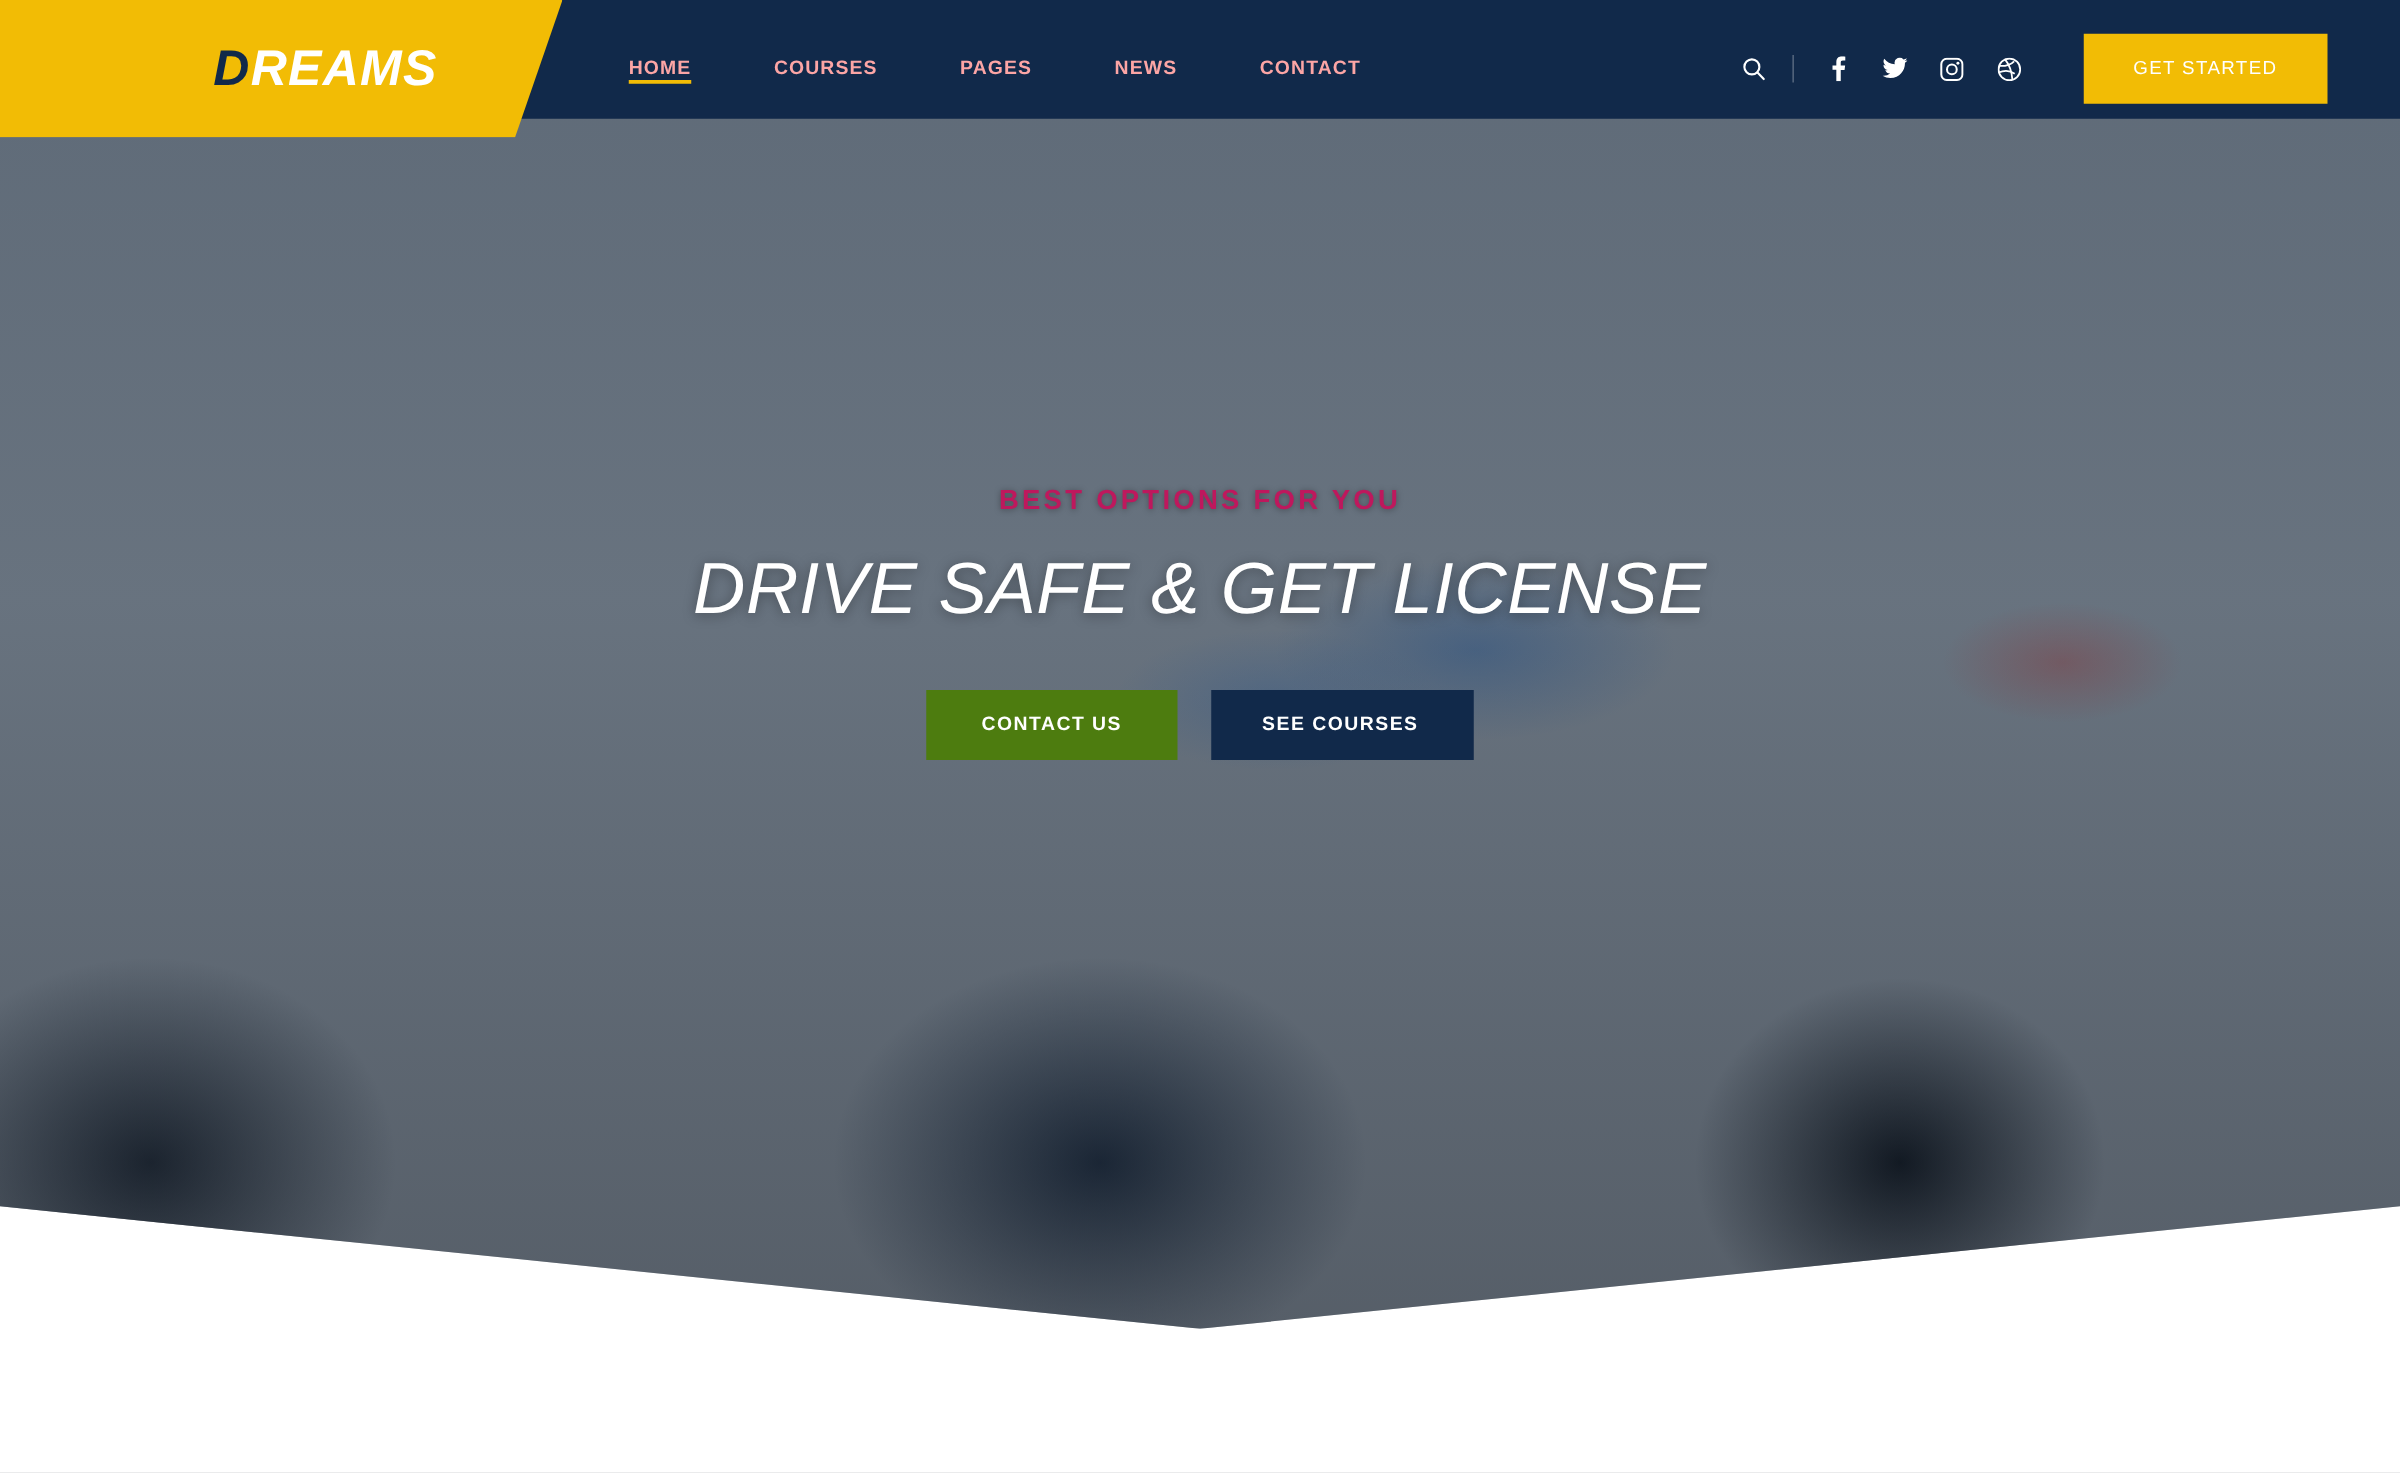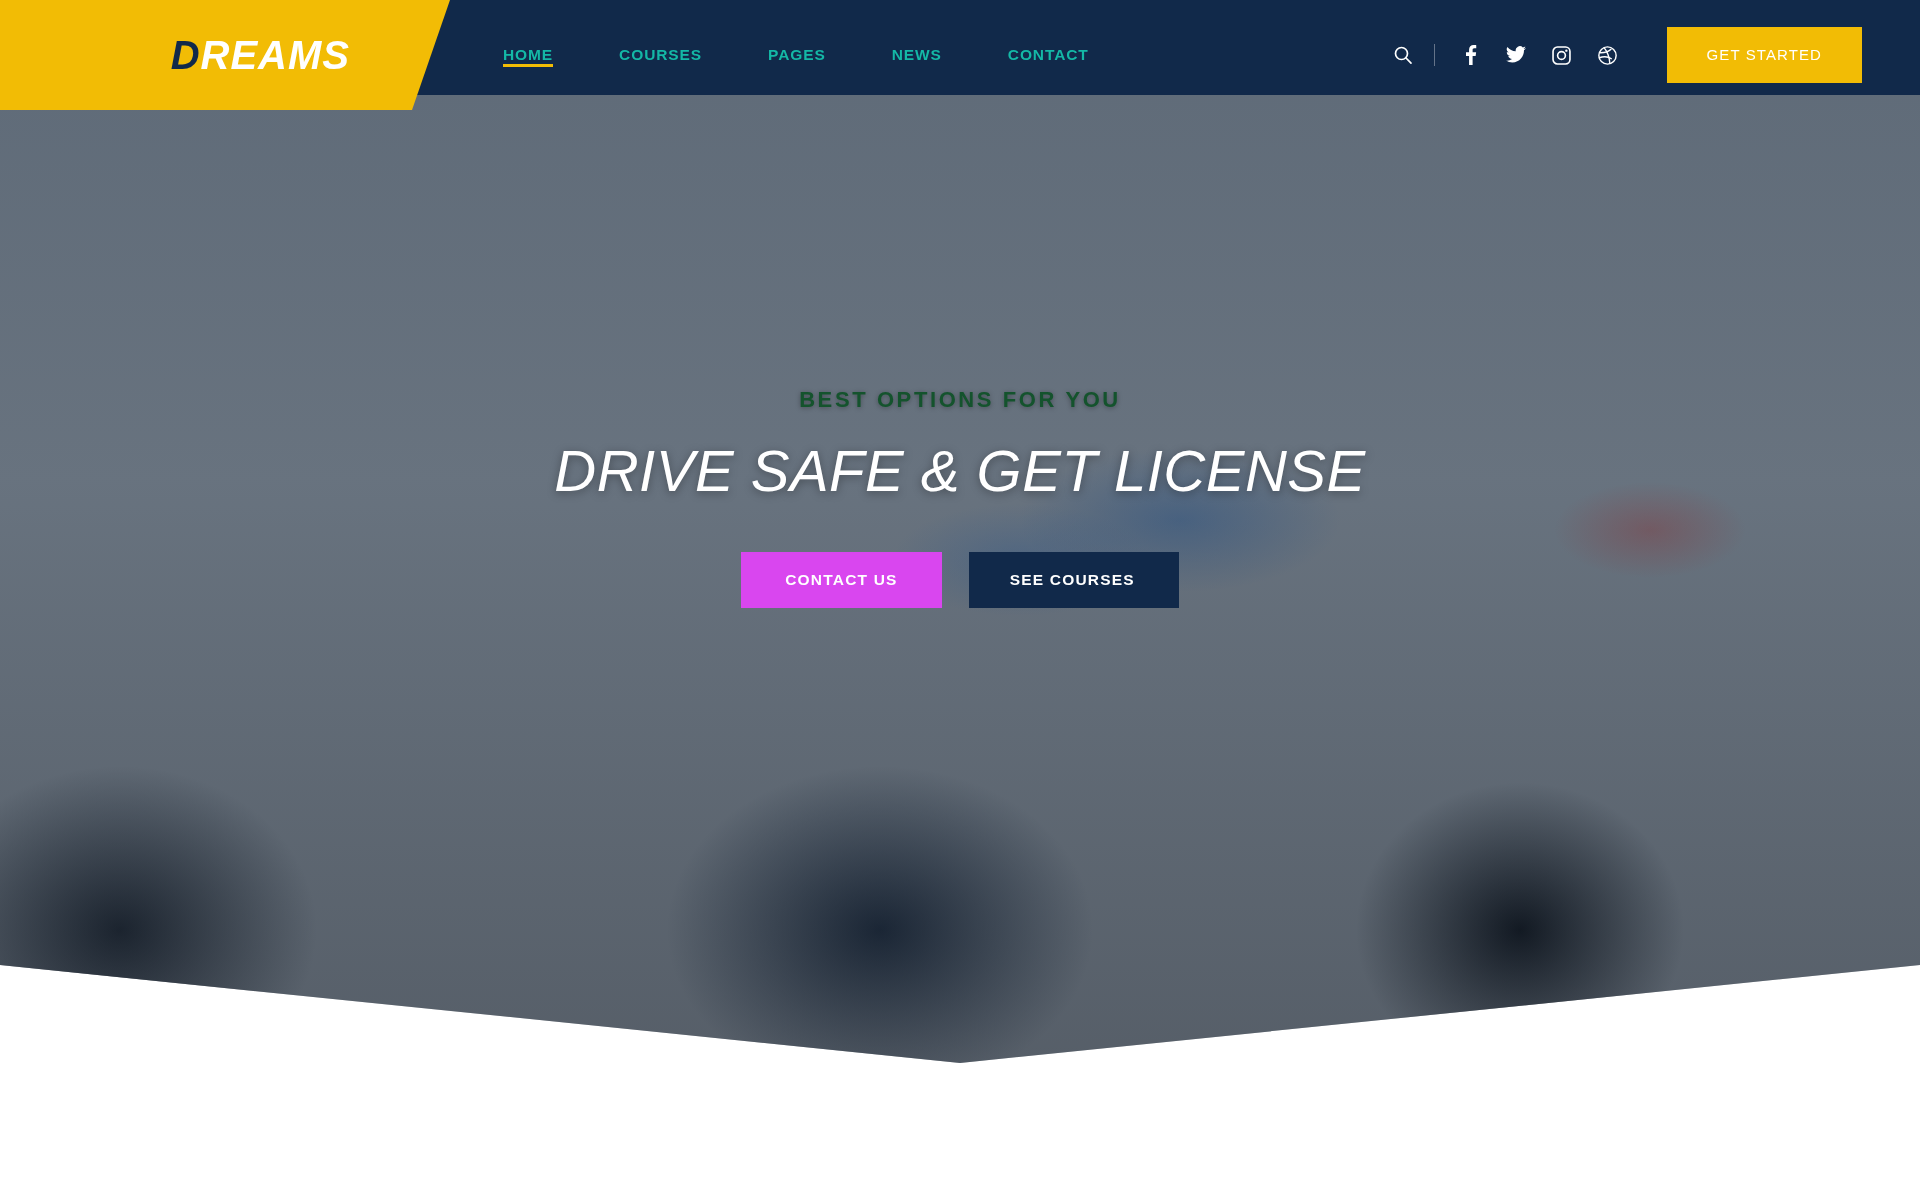--- a/index.html
+++ b/index.html
@@ -94,21 +94,21 @@
     font-family:"Liberation Sans", sans-serif;
   }
   .logo-text .d { color:#11294a; }
 
   .nav {
     position:absolute; left:470px; top:0; height:110px;
     display:flex; align-items:center; gap:0;
   }
   .nav-item {
     position:relative;
-    color:#14b8a6; font-size:15.5px; font-weight:bold;
+    color:#fca5a5; font-size:15.5px; font-weight:bold;
     letter-spacing:0.9px; padding:0 33px; cursor:pointer;
     line-height:110px; height:110px;
   }
   .nav-item.active::after {
     content:""; position:absolute; left:33px; right:33px; bottom:43px;
     height:3px; background:#f2bc05;
   }
 
   .header-right {
     position:absolute; right:0; top:0; height:110px;
@@ -132,36 +132,36 @@
     cursor:pointer; white-space:nowrap;
   }
 
   
   .hero-content {
     position:absolute; left:0; top:0; width:1920px; height:1065px;
     display:flex; flex-direction:column; align-items:center; justify-content:center;
     z-index:10; padding-bottom:70px;
   }
   .hero-sub {
-    color:#14532d; font-size:22px; font-weight:bold;
+    color:#be185d; font-size:22px; font-weight:bold;
     letter-spacing:2.6px; margin-bottom:24px;
     text-shadow:0 1px 5px rgba(0,0,0,0.35);
   }
   .hero-title {
     color:#ffffff; font-size:58px; font-weight:normal; font-style:italic;
     letter-spacing:0.5px; margin-bottom:48px; white-space:nowrap;
     text-shadow:0 2px 10px rgba(0,0,0,0.35);
   }
   .hero-buttons { display:flex; gap:27px; }
   .btn {
     height:56px; line-height:56px; padding:0 44px;
     font-size:15.5px; font-weight:bold; letter-spacing:1.2px;
     color:#ffffff; cursor:pointer; white-space:nowrap; text-align:center;
   }
-  .btn-yellow { background:#d946ef; }
+  .btn-yellow { background:#4d7c0f; }
   .btn-navy   { background:#11294a;padding-left:41px; }
 </style>
 </head>
 <body>
 
 <div class="page">
 
   <div class="hero">
     <div class="hero-photo"></div>
     <div class="hero-photo-2"></div>

